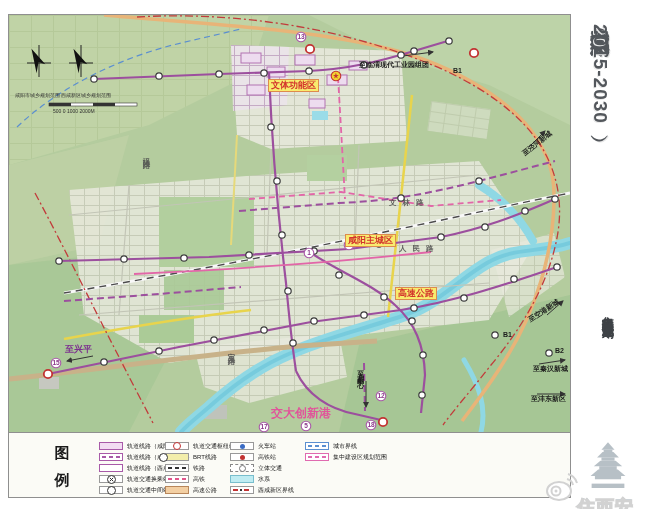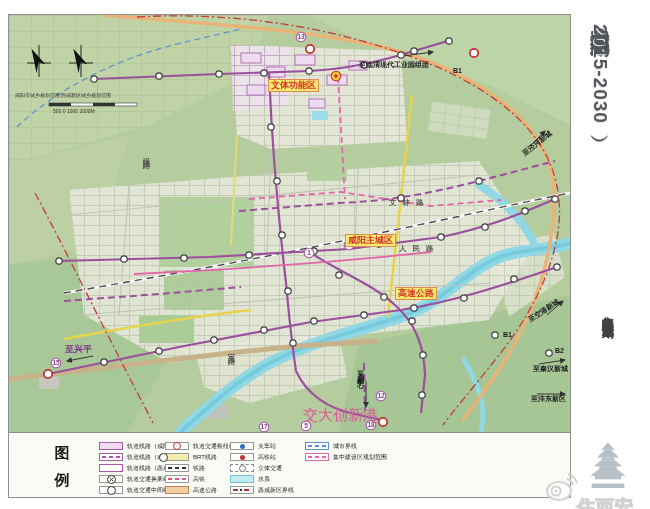--- a/index.html
+++ b/index.html
@@ -4,21 +4,21 @@
 <style>
   html,body{margin:0;padding:0;background:#fff;}
   body{font-family:"Liberation Sans",sans-serif;}
   .page{position:relative;width:650px;height:509px;background:#fff;overflow:hidden;}
   .sheet{position:absolute;left:8px;top:14px;width:563px;height:484px;border:1px solid #8f8f8f;box-sizing:border-box;background:#fff;}
   .map{position:absolute;left:0;top:0;width:561px;height:417px;overflow:hidden;background:#b4cc9e;}
   .map svg{position:absolute;left:0;top:0;}
   .map-label-layer{position:absolute;left:0;top:0;width:561px;height:417px;pointer-events:none;}
   .mlabel{position:absolute;line-height:1.05;white-space:nowrap;transform-origin:0 0;}
   .mlabel.zone{font-size:9px;font-weight:700;color:#d3342c;background:#f8ec6e;border:1px solid #dd8b4e;padding:0 2px;line-height:11px;}
-  .mlabel.pink{font-size:15px;font-weight:400;color:#e0559a;margin-left:32px;}
+  .mlabel.pink{font-size:12px;font-weight:700;color:#e0559a;}
   .mlabel.dest{font-size:9px;font-weight:700;color:#7c2f8f;}
   .mlabel.small{font-size:7px;font-weight:700;color:#1c1c1c;}
   .mlabel.road{font-size:7.5px;font-weight:700;color:#4a4a4a;letter-spacing:6px;opacity:.85;}
   .mlabel.cap{font-size:5px;color:#333;}
   .mlabel.vert{writing-mode:vertical-rl;text-orientation:upright;letter-spacing:2px;}
   
   .st{fill:#fff;stroke:#3a3a3a;stroke-width:1.2;}
   .hub{fill:#fff;stroke:#c23232;stroke-width:1.8;}
   .ns{fill:#fff;stroke:#a85aa8;stroke-width:1.1;}
   .ns.yellow{fill:#f2d22e;stroke:#c23232;}

